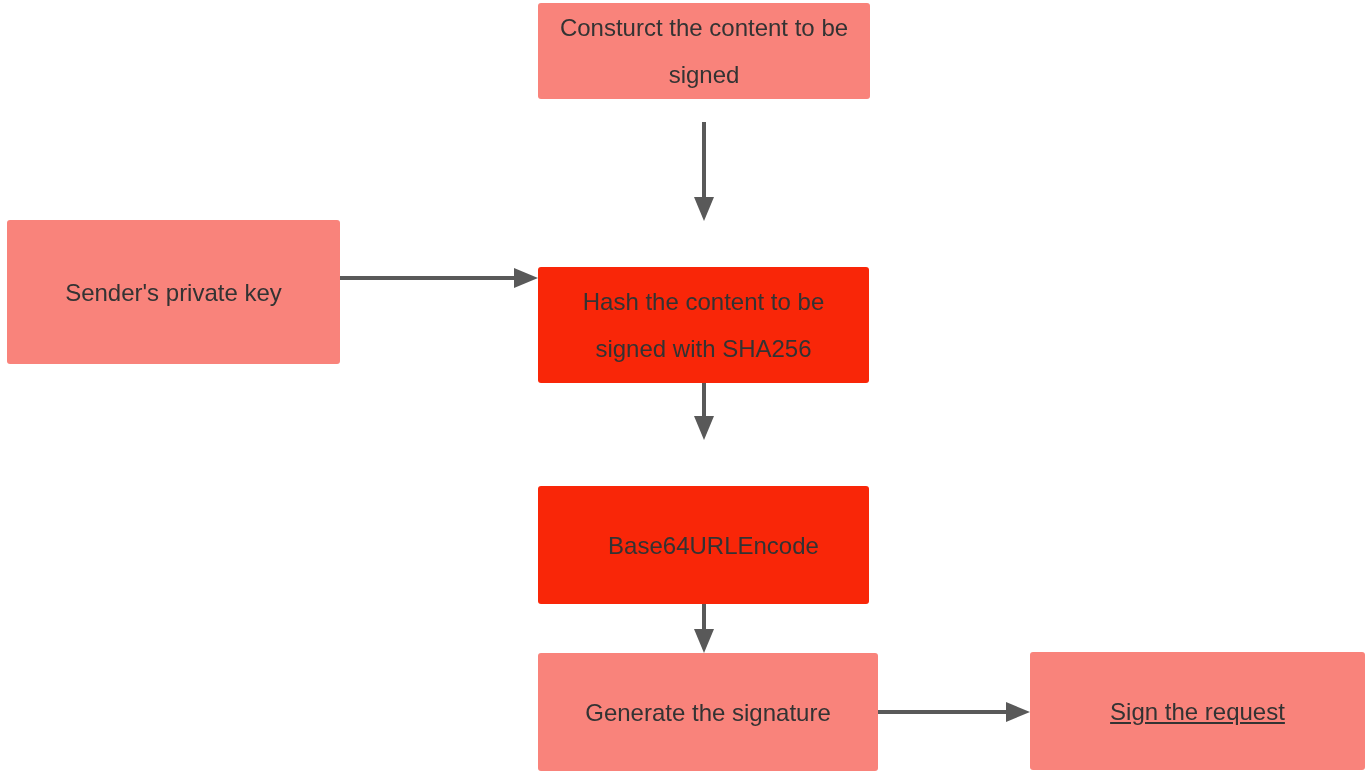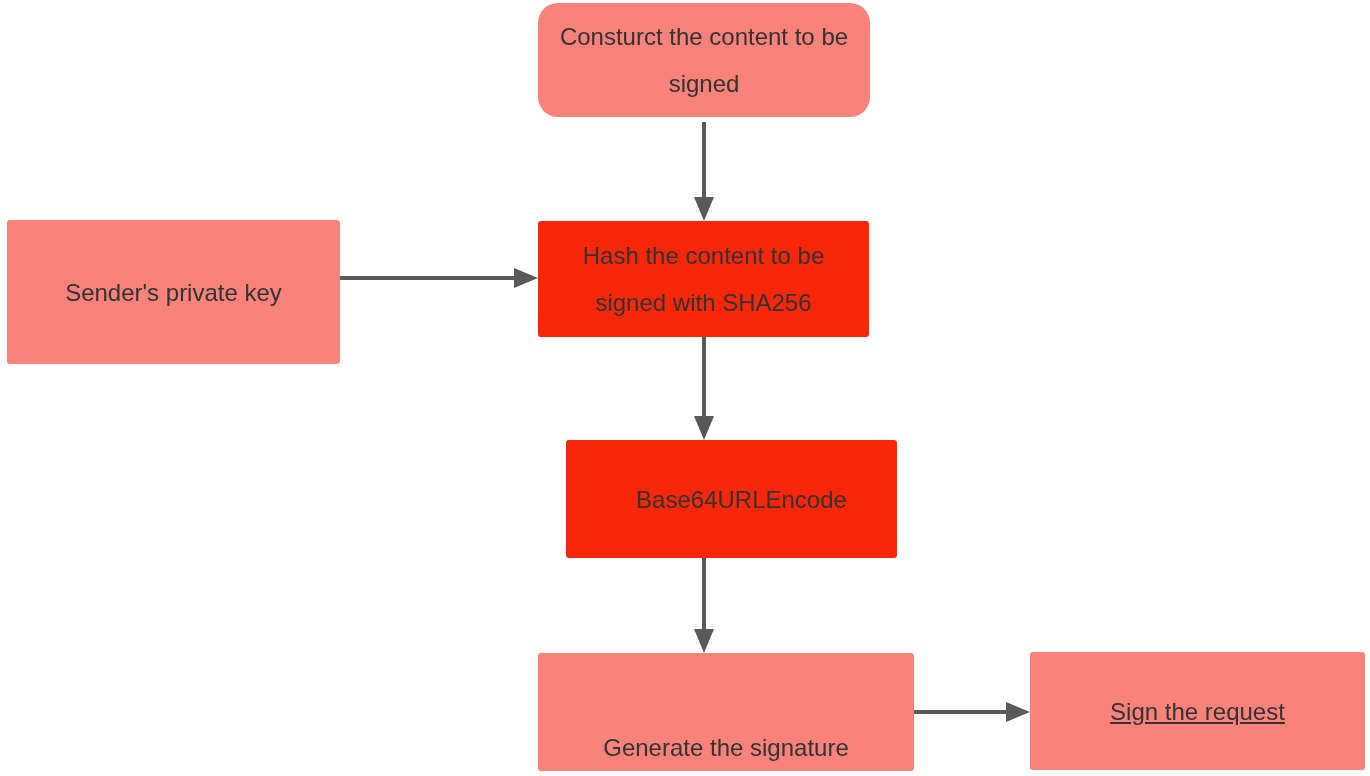--- a/index.html
+++ b/index.html
@@ -20,27 +20,27 @@
     align-items: center;
     justify-content: center;
     text-align: center;
     border-radius: 3px;
     color: #333333;
     font-size: 24px;
     line-height: 47px;
     padding: 0 12px;
   }
   .node-salmon { background: #F9837B; }
-  .node-red    { background: #F92608; }
+  .node-red    { background: #F92608; margin-top: 46px; }
 
-  .node-construct { left: 538px; top: 3px;   width: 332px; height: 114px; border-radius: 20px; }
+  .node-construct { left: 538px; top: 3px;   width: 332px; height: 96px; }
   .node-sender    { left: 7px;   top: 220px; width: 333px; height: 144px; }
   .node-hash      { left: 538px; top: 221px; width: 331px; height: 116px; }
-  .node-base64    { left: 566px; top: 440px; width: 331px; height: 118px; padding-left: 32px; }
-  .node-generate  { left: 538px; top: 653px; width: 376px; height: 118px; align-items: flex-end; }
+  .node-base64    { left: 538px; top: 440px; width: 331px; height: 118px; padding-left: 32px; }
+  .node-generate  { left: 538px; top: 653px; width: 340px; height: 118px; }
   .node-sign      { left: 1030px; top: 652px; width: 335px; height: 118px; text-decoration: underline; }
 
   .edges-layer {
     position: absolute;
     left: 0; top: 0;
     width: 1370px;
     height: 776px;
     pointer-events: none;
   }
 </style>

